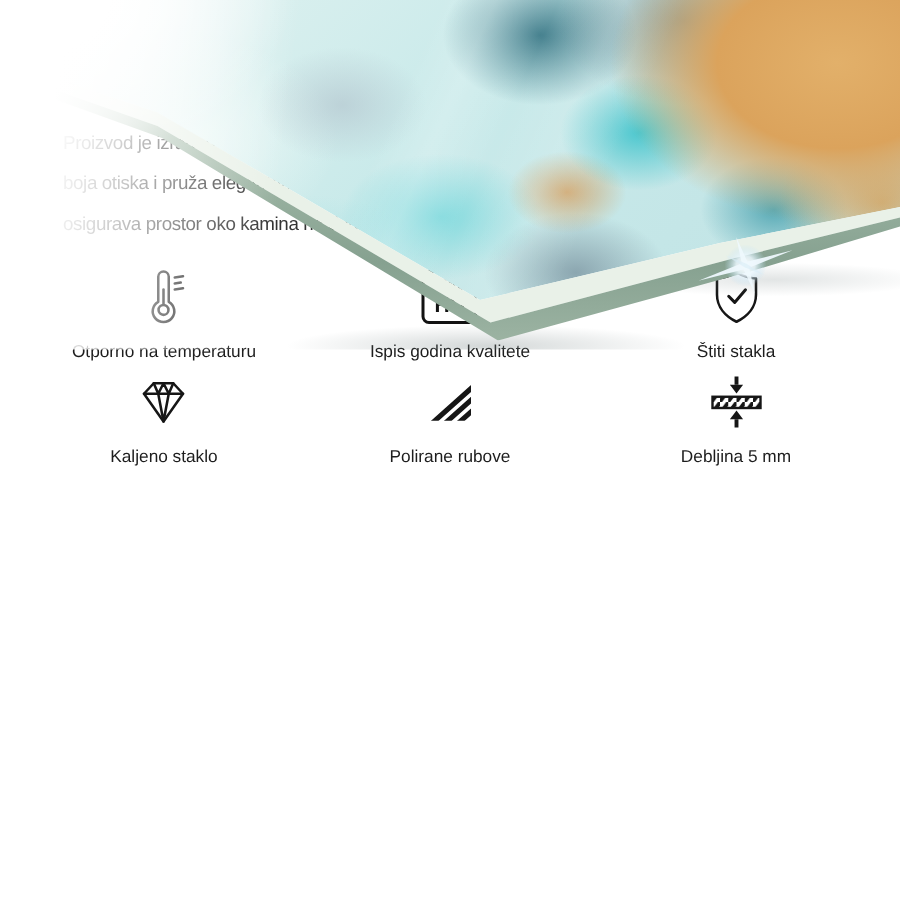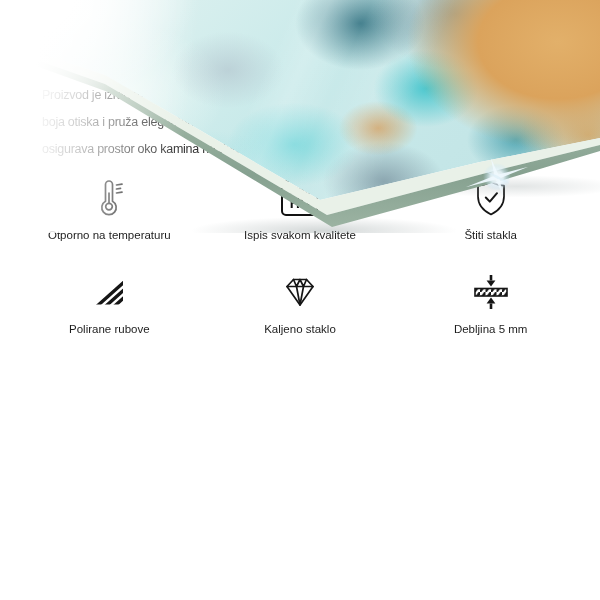--- a/index.html
+++ b/index.html
@@ -55,21 +55,21 @@
   
   .title{
     margin:4px 0 0 42px;
     font-family:"Liberation Serif","DejaVu Serif",serif;
     font-weight:400;font-size:27px;line-height:33px;color:#20252a;letter-spacing:0.2px;
   }
   .title span{display:block;}
   .desc{margin:12px 0 0 42px;font-size:12.5px;line-height:27px;color:#333333;letter-spacing:-0.25px;}
   .desc span{display:block;white-space:nowrap;}
   
-  .features{display:grid;grid-template-columns:repeat(3,1fr);row-gap:28px;margin:12px 14px 0;}
+  .features{display:grid;grid-template-columns:repeat(3,1fr);row-gap:4px;margin:12px 14px 0;}
   .feature{display:flex;flex-direction:column;align-items:center;}
   .icon-box{height:46px;display:flex;align-items:center;justify-content:center;}
   .feature-label{margin-top:8px;font-size:11.5px;color:#1d1d1d;}
   .ic{stroke:#161616;fill:none;stroke-width:1.7;stroke-linecap:round;stroke-linejoin:round;}
   .uhd{
     width:33px;height:32px;border:2.5px solid #121212;border-radius:5px;
     display:flex;flex-direction:column;align-items:center;justify-content:center;color:#121212;
   }
   .uhd-top{font-size:9.5px;font-weight:700;line-height:10px;}
   .uhd-bottom{font-size:14px;font-weight:800;line-height:14px;letter-spacing:0.2px;}
@@ -129,31 +129,43 @@
       <div class="feature-label">Otporno na temperaturu</div>
     </div>
 
     <div class="feature">
       <div class="icon-box">
         <div class="uhd">
           <span class="uhd-top">ultra</span>
           <span class="uhd-bottom">HD</span>
         </div>
       </div>
-      <div class="feature-label">Ispis svakom kvalitete</div>
+      <div class="feature-label">Ispis godina kvalitete</div>
     </div>
 
     <div class="feature">
       <div class="icon-box">
         <svg width="44" height="44" viewBox="-22 -22 44 44">
           <path class="ic" d="M0,-16.5 C 4,-14 9,-12.6 13,-12.4 V -1.5 C 13,6.5 7.5,12.8 0,16.5 C -7.5,12.8 -13,6.5 -13,-1.5 V -12.4 C -9,-12.6 -4,-14 0,-16.5 Z"></path>
           <path class="ic" style="stroke-width:2" d="M -5.2,-0.5 L -1.2,3.6 L 6,-4.8"></path>
         </svg>
       </div>
       <div class="feature-label">Štiti stakla</div>
+    </div>
+
+    <div class="feature">
+      <div class="icon-box">
+        <svg width="46" height="44" viewBox="-23 -22 46 44">
+          <path class="ic" d="M -13,-5.5 L -6.5,-12.5 H 6.5 L 13,-5.5 L 0,13 Z"></path>
+          <path class="ic" d="M -13,-5.5 H 13"></path>
+          <path class="ic" d="M -6.5,-12.5 L -3.5,-5.5 L 0,-12.5 L 3.5,-5.5 L 6.5,-12.5"></path>
+          <path class="ic" d="M -3.5,-5.5 L 0,13 M 3.5,-5.5 L 0,13"></path>
+        </svg>
+      </div>
+      <div class="feature-label">Kaljeno staklo</div>
     </div>
 
     <div class="feature">
       <div class="icon-box">
         <svg width="44" height="44" viewBox="-22 -22 44 44">
           <defs>
             <clipPath id="tri-clip">
                 <path d="M -14,12.5 L 14,-12.5 V 12.5 Z"></path>
               </clipPath>
           </defs>
@@ -162,32 +174,20 @@
               <path d="M -26,-9 H 26 M -26,-3.2 H 26 M -26,2.6 H 26 M -26,8.4 H 26 M -26,14.2 H 26" stroke="#161616" stroke-width="3.4" fill="none"></path>
             </g>
           </g>
         </svg>
       </div>
       <div class="feature-label">Polirane rubove</div>
     </div>
 
     <div class="feature">
       <div class="icon-box">
-        <svg width="46" height="44" viewBox="-23 -22 46 44">
-          <path class="ic" d="M -13,-5.5 L -6.5,-12.5 H 6.5 L 13,-5.5 L 0,13 Z"></path>
-          <path class="ic" d="M -13,-5.5 H 13"></path>
-          <path class="ic" d="M -6.5,-12.5 L -3.5,-5.5 L 0,-12.5 L 3.5,-5.5 L 6.5,-12.5"></path>
-          <path class="ic" d="M -3.5,-5.5 L 0,13 M 3.5,-5.5 L 0,13"></path>
-        </svg>
-      </div>
-      <div class="feature-label">Kaljeno staklo</div>
-    </div>
-
-    <div class="feature">
-      <div class="icon-box">
         <svg width="44" height="44" viewBox="-22 -22 44 44">
           <defs>
             <pattern id="bar-hatch" patternUnits="userSpaceOnUse" width="5.5" height="8">
               <path d="M -1,9 L 6.5,-1" stroke="#161616" stroke-width="2.6" fill="none"></path>
             </pattern>
           </defs>
           <rect x="-16" y="-3.5" width="32" height="7.5" fill="url(#bar-hatch)" stroke="#161616" stroke-width="1.6"></rect>
           <path d="M 0,-17 V -11.5" stroke="#161616" stroke-width="2.6"></path>
           <polygon points="-4.4,-11.5 4.4,-11.5 0,-5.6" fill="#161616"></polygon>
           <path d="M 0,17 V 11.5" stroke="#161616" stroke-width="2.6"></path>

